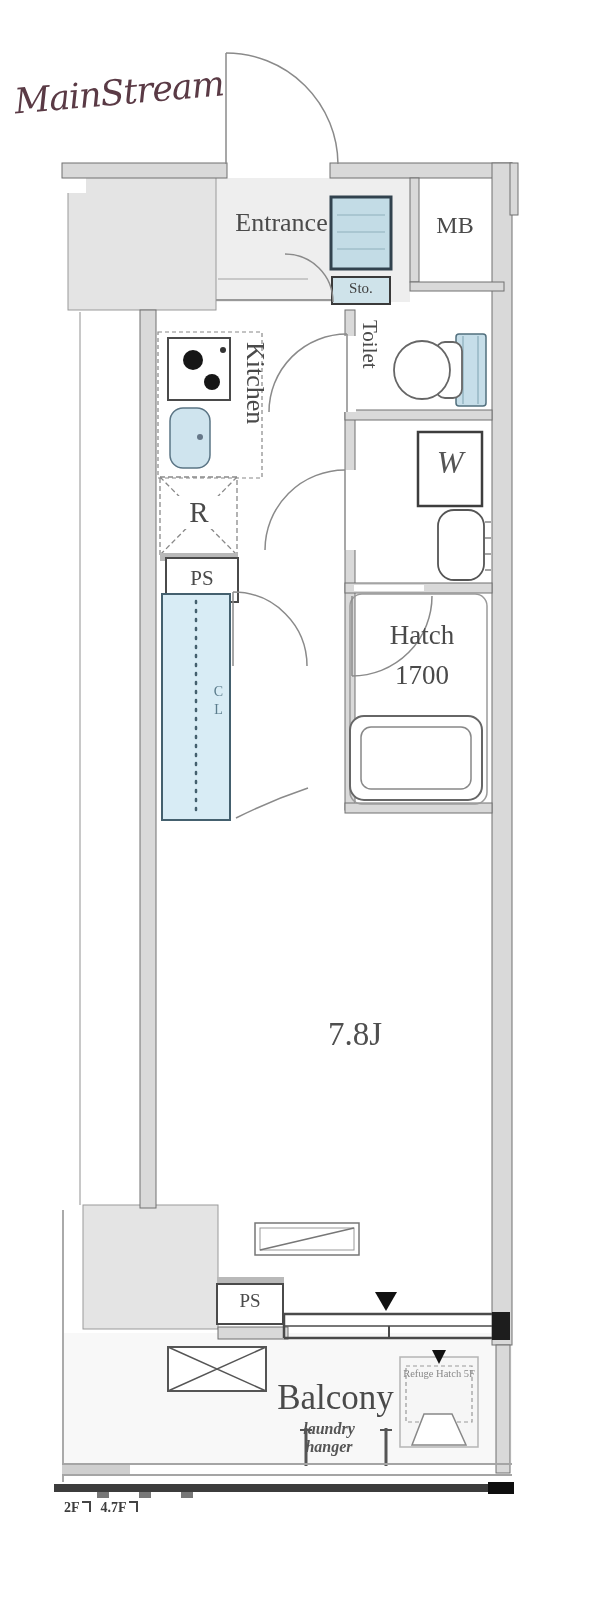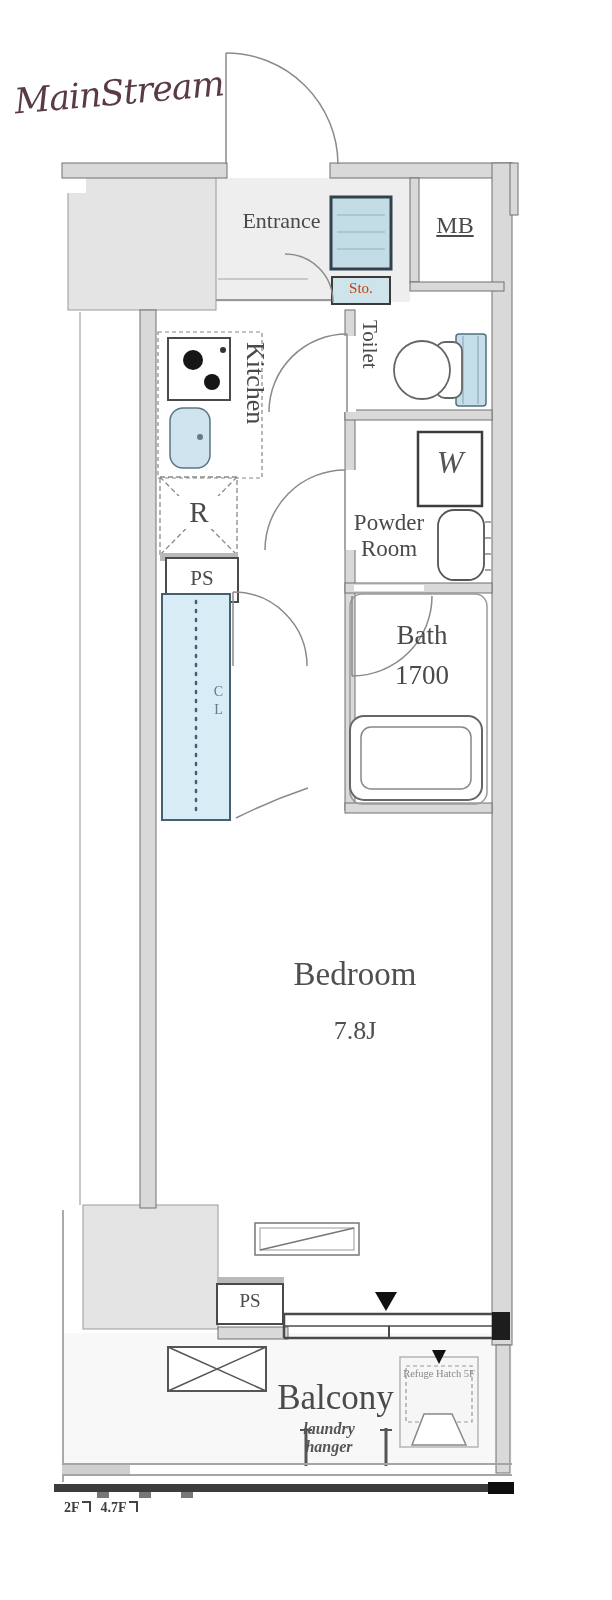--- a/index.html
+++ b/index.html
@@ -176,45 +176,43 @@
     <rect x="54" y="1484" width="460" height="8" fill="#3c3c3c" stroke="none"></rect>
     <rect x="488" y="1482" width="26" height="12" fill="#0e0e0e" stroke="none"></rect>
     <rect x="97" y="1492" width="12" height="6" fill="#777777"></rect>
     <rect x="139" y="1492" width="12" height="6" fill="#777777"></rect>
     <rect x="181" y="1492" width="12" height="6" fill="#777777"></rect>
   </g>
 </svg>
 
 <div class="lbl logo" style="left:14px;top:72px;width:220px;font-size:35px;color:#5a3a45;">MainStream</div>
 
-<div class="lbl c" style="left:224px;top:208px;width:115px;font-size:22px;">Entrance</div>
-
-<div class="lbl c" style="left:420px;top:212px;width:70px;font-size:24px;text-decoration:underline;">MB</div>
-
-<div class="lbl c" style="left:332px;top:280px;width:58px;font-size:15px;color:#c2410c;">Sto.</div>
+<div class="lbl c" style="left:224px;top:208px;width:115px;font-size:26px;">Entrance</div>
+
+<div class="lbl c" style="left:420px;top:212px;width:70px;font-size:24px;">MB</div>
+
+<div class="lbl c" style="left:332px;top:280px;width:58px;font-size:15px;color:#404040;">Sto.</div>
 
 <div class="lbl vtext" style="left:238px;top:342px;width:32px;height:150px;font-size:26px;">Kitchen</div>
 
 <div class="lbl vtext" style="left:354px;top:320px;width:28px;height:96px;font-size:21px;">Toilet</div>
 
 <div class="lbl c" style="left:418px;top:444px;width:64px;font-size:32px;font-style:italic;color:#555;">W</div>
 
-<div class="lbl c" style="left:338px;top:510px;width:102px;font-size:23px;">Powder Room</div>
-
-<div class="lbl c" style="left:382px;top:620px;width:80px;font-size:27px;">Bath</div>
+
+<div class="lbl c" style="left:382px;top:620px;width:80px;font-size:27px;">Hatch</div>
 <div class="lbl c" style="left:382px;top:660px;width:80px;font-size:27px;">1700</div>
 
 <div class="lbl c" style="left:172px;top:496px;width:54px;font-size:29px;background:#fff;">R</div>
 
 <div class="lbl c" style="left:168px;top:566px;width:68px;font-size:21px;">PS</div>
 
 <div class="lbl vup" style="left:204px;top:684px;width:22px;height:56px;font-size:14px;color:#5b7c8c;letter-spacing:3px;">CL</div>
 
-<div class="lbl c" style="left:250px;top:956px;width:210px;font-size:33px;color:#4f4f4f;">Bedroom</div>
-<div class="lbl c" style="left:250px;top:1016px;width:210px;font-size:26px;color:#4f4f4f;">7.8J</div>
+<div class="lbl c" style="left:250px;top:1016px;width:210px;font-size:33px;color:#4f4f4f;">7.8J</div>
 
 <div class="lbl c" style="left:268px;top:1378px;width:135px;font-size:35px;">Balcony</div>
 
 <div class="lbl c" style="left:288px;top:1420px;width:82px;font-size:16px;font-weight:bold;color:#555;line-height:1.1;font-style:italic;">laundry hanger</div>
 
 <div class="lbl c" style="left:217px;top:1290px;width:66px;font-size:19px;">PS</div>
 
 <div class="lbl c" style="left:402px;top:1368px;width:74px;font-size:10.5px;color:#888;line-height:1.2;">Refuge Hatch 5F</div>
 
 <div class="lbl levels" style="left:64px;top:1500px;font-size:14px;color:#3d3d3d;">

